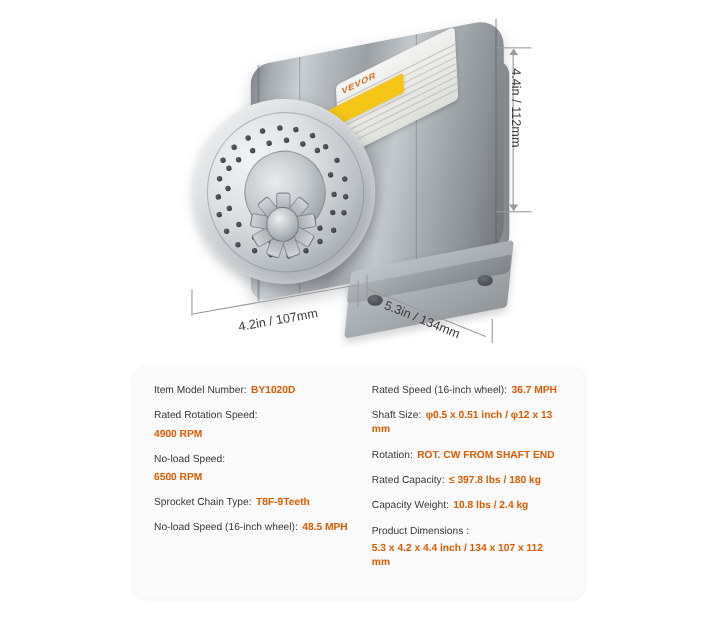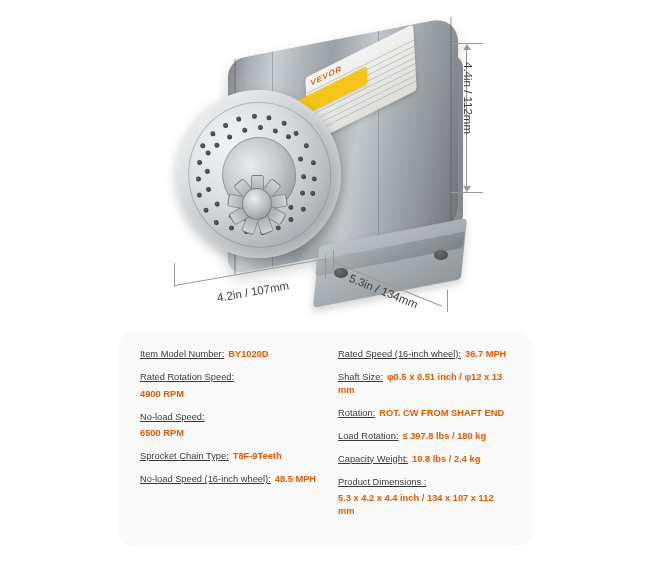--- a/index.html
+++ b/index.html
@@ -251,21 +251,21 @@
     box-sizing: border-box;
   }
   .col.left { padding-right: 8px; }
   .col.right { padding-left: 12px; }
   .spec-row {
     font-size: 9.3px;
     color: #3a3a3a;
     line-height: 1.35;
     margin-bottom: 10.5px;
   }
-  .spec-label { color: #3a3a3a; text-decoration: underline; }
+  .spec-label { color: #3a3a3a; }
   .spec-value {
     color: #e05a00;
     font-weight: bold;
     margin-left: 4px;
   }
   .spec-value.block {
     display: block;
     margin-left: 0;
     margin-top: 4px;
   }
@@ -415,21 +415,21 @@
     <div class="spec-row">
       <span class="spec-label">Rated Speed (16-inch wheel):</span><span class="spec-value">36.7 MPH</span>
     </div>
     <div class="spec-row">
       <span class="spec-label">Shaft Size:</span><span class="spec-value">φ0.5 x 0.51 inch / φ12 x 13 mm</span>
     </div>
     <div class="spec-row">
       <span class="spec-label">Rotation:</span><span class="spec-value">ROT. CW FROM SHAFT END</span>
     </div>
     <div class="spec-row">
-      <span class="spec-label">Load Rotation:</span><span class="spec-value">≤ 397.8 lbs / 180 kg</span>
+      <span class="spec-label">Rated Capacity:</span><span class="spec-value">≤ 397.8 lbs / 180 kg</span>
     </div>
     <div class="spec-row">
       <span class="spec-label">Capacity Weight:</span><span class="spec-value">10.8 lbs / 2.4 kg</span>
     </div>
     <div class="spec-row">
       <span class="spec-label">Product Dimensions :</span><span class="spec-value block">5.3 x 4.2 x 4.4 inch / 134 x 107 x 112 mm</span>
     </div>
   </div>
 </div>
 

